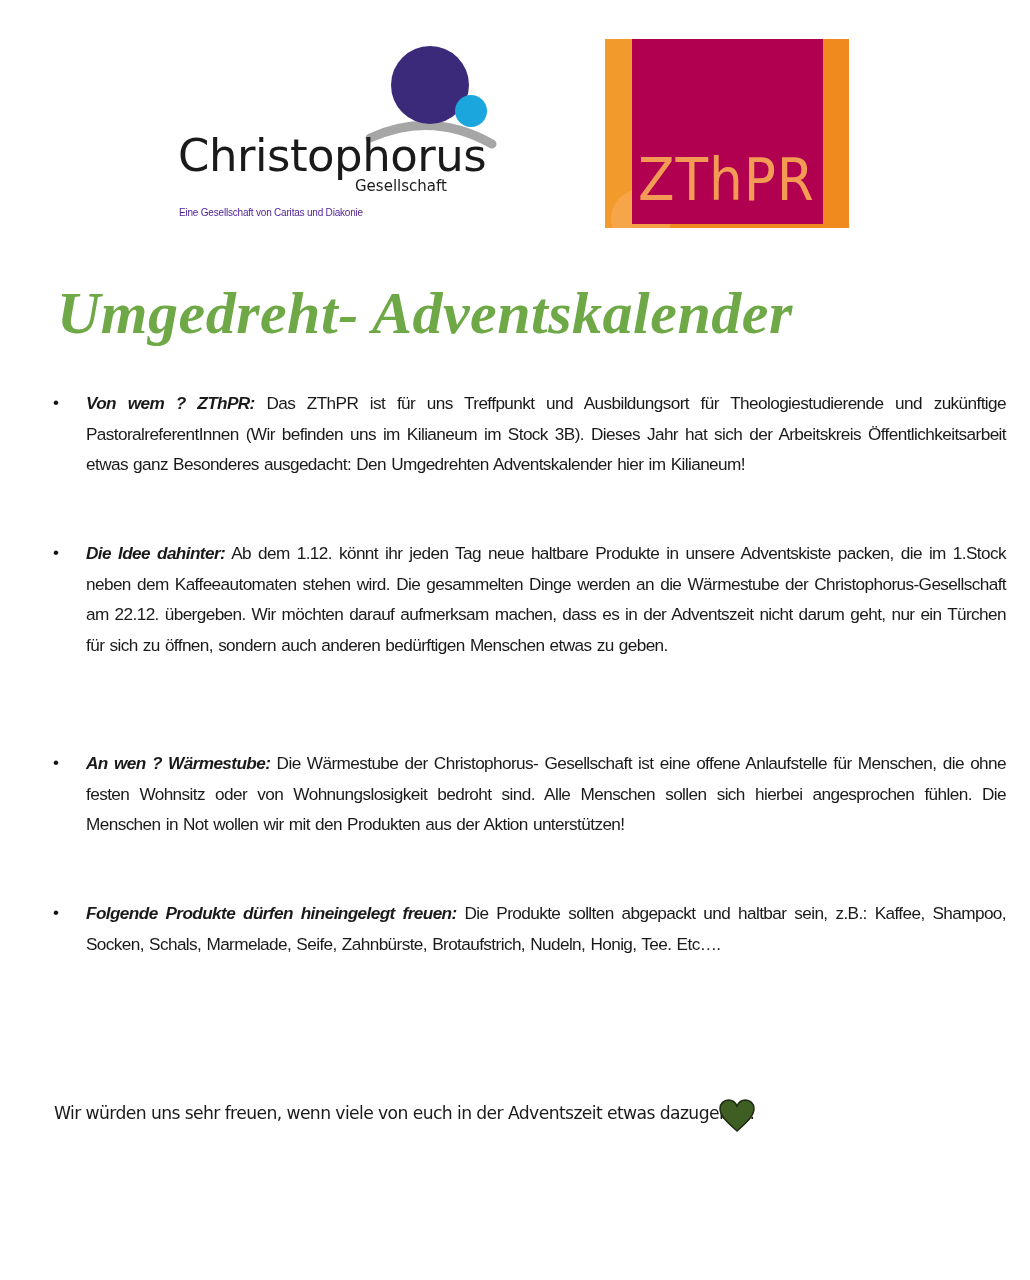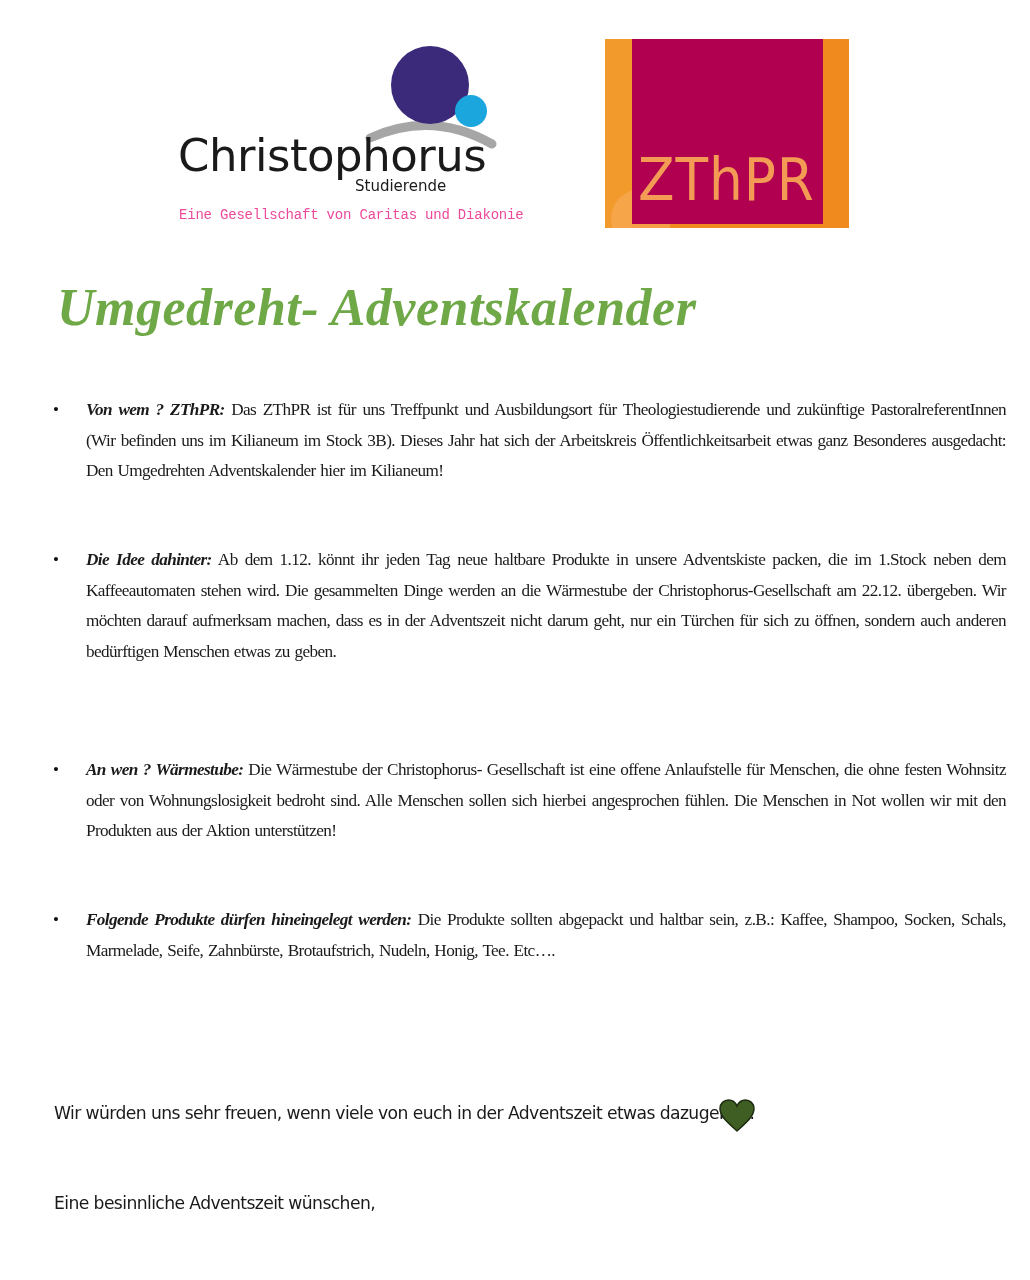--- a/index.html
+++ b/index.html
@@ -4,36 +4,36 @@
   <style>
     html, body { margin: 0; padding: 0; background: #ffffff; }
     body { width: 1030px; height: 1280px; position: relative; overflow: hidden; }
     .page { position: absolute; left: 0; top: 0; width: 1022px; height: 1280px; background: #fff; }
 
     
     .logo-christophorus { position: absolute; left: 170px; top: 40px; width: 340px; height: 195px; }
     .logo-christophorus svg { position: absolute; left: 0; top: 0; }
     .cg-name { position: absolute; left: 8px; top: 93px; font-family: "DejaVu Sans", sans-serif; font-size: 45px; color: #1a1a1a; letter-spacing: -0.5px; line-height: 1; }
     .cg-sub { position: absolute; left: 185px; top: 139px; font-family: "DejaVu Sans", sans-serif; font-size: 15px; color: #1a1a1a; line-height: 1; }
-    .cg-tagline { position: absolute; left: 9px; top: 168px; font-family: Liberation Mono, monospace; font-size: 14px; color: #ec4899; line-height: 1; white-space: nowrap; letter-spacing: -0.2px; }
+    .cg-tagline { position: absolute; left: 9px; top: 168px; font-family: Liberation Sans, sans-serif; font-size: 10px; color: #4c1d95; line-height: 1; white-space: nowrap; letter-spacing: -0.2px; }
 
     
     .logo-zthpr { position: absolute; left: 605px; top: 39px; width: 244px; height: 189px; background: #f08a1e; overflow: hidden; text-align: right; }
     .zthpr-left { position: absolute; left: 0; top: 0; width: 27px; height: 189px; background: #f39a2c; }
     .zthpr-magenta { position: absolute; left: 27px; top: 0; width: 191px; height: 185px; background: #b0004f; }
     .zthpr-right { position: absolute; left: 218px; top: 0; width: 26px; height: 189px; background: #f08a1e; }
     .zthpr-arc { position: absolute; left: 6px; top: 150px; width: 60px; height: 60px; border-radius: 50%; background: #f6a955; opacity: 0.7; }
     .zthpr-text { position: absolute; left: 33px; top: 112px; font-family: "DejaVu Sans", sans-serif; font-size: 58px; color: #f39a55; letter-spacing: 1px; line-height: 1; font-weight: normal; transform: scaleX(0.92); transform-origin: left; }
 
     
-    .title { position: absolute; left: 57px; top: 277px; font-family: "Liberation Serif", serif; font-style: italic; font-weight: bold; font-size: 52px; color: #6fa846; letter-spacing: 0.5px; line-height: 1.2; white-space: nowrap; }
+    .title { position: absolute; left: 57px; top: 277px; font-family: "Liberation Serif", serif; font-style: italic; font-weight: bold; font-size: 60px; color: #6fa846; letter-spacing: 0.5px; line-height: 1.2; white-space: nowrap; }
 
     
     .content { position: absolute; left: 53px; top: 388px; width: 920px; }
-    .bullet-item { position: relative; padding-left: 33px; font-family: Liberation Serif, serif; font-size: 17.2px; line-height: 30.5px; color: #1a1a1a; text-align: justify; letter-spacing: -0.6px; word-spacing: 1px; margin-top: 7px; }
+    .bullet-item { position: relative; padding-left: 33px; font-family: Liberation Sans, sans-serif; font-size: 17.2px; line-height: 30.5px; color: #1a1a1a; text-align: justify; letter-spacing: -0.6px; word-spacing: 1px; }
     .bullet-item::before { content: "\2022"; position: absolute; left: 0; top: 0; font-size: 17px; color: #111; }
     .bullet-label { font-weight: bold; font-style: italic; }
     .item-1 { position: absolute; top: 0; left: 0; width: 920px; }
     .item-2 { position: absolute; top: 150px; left: 0; width: 920px; }
     .item-3 { position: absolute; top: 360px; left: 0; width: 920px; }
     .item-4 { position: absolute; top: 510px; left: 0; width: 920px; }
 
     .closing { position: absolute; left: 54px; top: 1098px; font-family: "DejaVu Sans", sans-serif; font-size: 17.2px; color: #1a1a1a; letter-spacing: -0.6px; line-height: 30px; white-space: nowrap; }
     .heart { position: absolute; left: 719px; top: 1099px; width: 36px; height: 34px; }
     .greeting { position: absolute; left: 54px; top: 1188px; font-family: "DejaVu Sans", sans-serif; font-size: 17.2px; color: #1a1a1a; letter-spacing: -0.6px; line-height: 30px; white-space: nowrap; }
@@ -44,43 +44,42 @@
 
 <div class="page">
 
   <div class="logo-christophorus">
     <svg width="340" height="195" viewBox="0 0 340 195">
       <path d="M 200 98 Q 262 70 322 104" stroke="#a6a6a6" stroke-width="9" fill="none" stroke-linecap="round"></path>
       <circle cx="260" cy="45" r="39" fill="#3b2a7a"></circle>
       <circle cx="301" cy="71" r="16" fill="#1ba7dd"></circle>
     </svg>
     <div class="cg-name">Christophorus</div>
-    <div class="cg-sub">Studierende</div>
+    <div class="cg-sub">Gesellschaft</div>
     <div class="cg-tagline">Eine Gesellschaft von Caritas und Diakonie</div>
   </div>
 
   <div class="logo-zthpr">
     <div class="zthpr-left"></div>
     <div class="zthpr-right"></div>
     <div class="zthpr-arc"></div>
     <div class="zthpr-magenta"></div>
     <div class="zthpr-text">ZThPR</div>
   </div>
 
   <h1 class="title" style="margin:0;">Umgedreht- Adventskalender</h1>
 
   <div class="content">
     <div class="bullet-item item-1"><span class="bullet-label">Von wem ? ZThPR:</span><span> Das ZThPR ist für uns Treffpunkt und Ausbildungsort für Theologiestudierende und zukünftige PastoralreferentInnen (Wir befinden uns im Kilianeum im Stock 3B). Dieses Jahr hat sich der Arbeitskreis Öffentlichkeitsarbeit etwas ganz Besonderes ausgedacht: Den Umgedrehten Adventskalender hier im Kilianeum!</span></div>
 
     <div class="bullet-item item-2"><span class="bullet-label">Die Idee dahinter:</span><span> Ab dem 1.12. könnt ihr jeden Tag neue haltbare Produkte in unsere Adventskiste packen, die im 1.Stock neben dem Kaffeeautomaten stehen wird. Die gesammelten Dinge werden an die Wärmestube der Christophorus-Gesellschaft am 22.12. übergeben. Wir möchten darauf aufmerksam machen, dass es in der Adventszeit nicht darum geht, nur ein Türchen für sich zu öffnen, sondern auch anderen bedürftigen Menschen etwas zu geben.</span></div>
 
     <div class="bullet-item item-3"><span class="bullet-label">An wen ? Wärmestube:</span><span> Die Wärmestube der Christophorus- Gesellschaft ist eine offene Anlaufstelle für Menschen, die ohne festen Wohnsitz oder von Wohnungslosigkeit bedroht sind. Alle Menschen sollen sich hierbei angesprochen fühlen. Die Menschen in Not wollen wir mit den Produkten aus der Aktion unterstützen!</span></div>
 
-    <div class="bullet-item item-4"><span class="bullet-label">Folgende Produkte dürfen hineingelegt werden:</span><span> Die Produkte sollten abgepackt und haltbar sein, z.B.: Kaffee, Shampoo, Socken, Schals, Marmelade, Seife, Zahnbürste, Brotaufstrich, Nudeln, Honig, Tee. Etc….</span></div>
+    <div class="bullet-item item-4"><span class="bullet-label">Folgende Produkte dürfen hineingelegt freuen:</span><span> Die Produkte sollten abgepackt und haltbar sein, z.B.: Kaffee, Shampoo, Socken, Schals, Marmelade, Seife, Zahnbürste, Brotaufstrich, Nudeln, Honig, Tee. Etc….</span></div>
   </div>
 
   <div class="closing">Wir würden uns sehr freuen, wenn viele von euch in der Adventszeit etwas dazugeben.</div>
   <svg class="heart" viewBox="0 0 36 34">
     <path d="M18 32 C 8 23, 1 17, 1 9.5 C 1 4.5, 5 1, 9.5 1 C 13.5 1, 16.5 3.5, 18 7 C 19.5 3.5, 22.5 1, 26.5 1 C 31 1, 35 4.5, 35 9.5 C 35 17, 28 23, 18 32 Z" fill="#3f5e24" stroke="#1d2b10" stroke-width="1.5"></path>
   </svg>
 
-  <div class="greeting">Eine besinnliche Adventszeit wünschen,</div>
 </div>
 
 </body></html>

